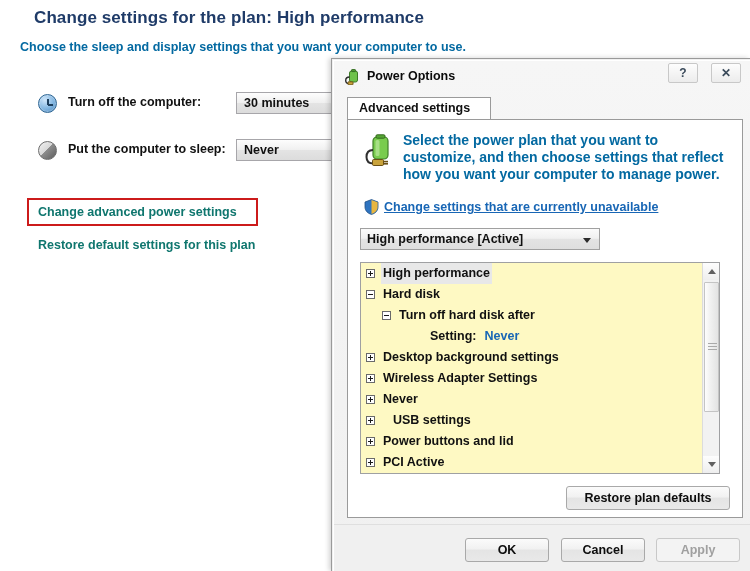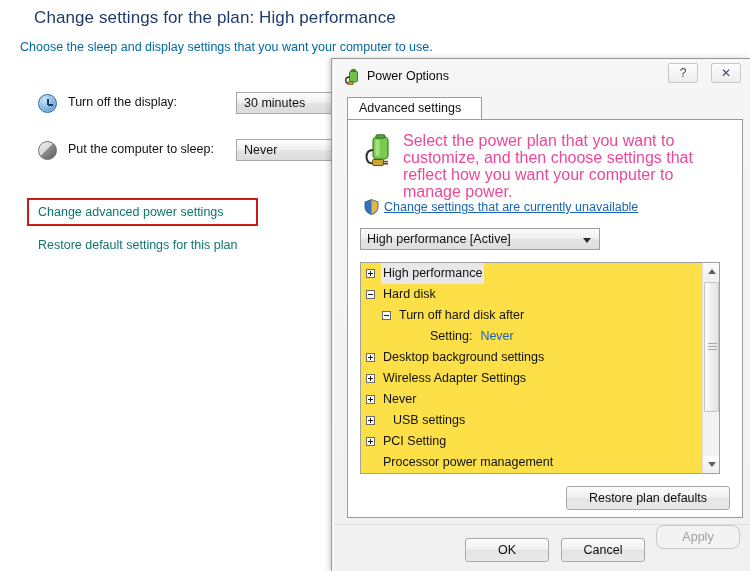--- a/index.html
+++ b/index.html
@@ -8,20 +8,21 @@
     width: 750px; height: 571px;
     overflow: hidden;
     background: #ffffff;
     font-family: "Liberation Sans", sans-serif;
   }
   #root {
     position: relative;
     width: 686px;
     height: 571px;
     background: #ffffff;
+    font-weight: bold;
   }
 
   
   .cp-page {
     position: absolute;
     left: 0; top: 0;
     width: 750px; height: 571px;
     background: #ffffff;
   }
   .cp-title {
@@ -174,22 +175,22 @@
     border: 1px solid #9a9a9a;
   }
 
   .plug-icon {
     position: absolute; left: 16px; top: 14px;
     width: 32px; height: 34px;
   }
   .desc {
     position: absolute; left: 55px; top: 12px;
     width: 330px;
-    font-size: 16px;
-    color: #ec4899;
+    font-size: 14px;
+    color: #0369a1;
     line-height: 17px;
   }
   .shield {
     position: absolute; left: 16px; top: 79px;
     width: 15px; height: 16px;
   }
   .unavail-link {
     position: absolute; left: 36px; top: 80px;
     font-size: 12.5px;
     color: #1866b5;
@@ -216,21 +217,21 @@
     border-left: 4.5px solid transparent;
     border-right: 4.5px solid transparent;
     border-top: 5px solid #2b2b2b;
   }
 
   
   .treebox {
     position: absolute;
     left: 12px; top: 142px;
     width: 360px; height: 212px;
-    background: #fde047;
+    background: #fef9c3;
     border: 1px solid #9fa0a2;
     overflow: hidden;
   }
   .tree {
     position: absolute; left: 0; top: 0;
     width: 341px;
   }
   .tnode {
     position: relative;
     height: 21px;
@@ -327,36 +328,36 @@
 
   .dlg-footer {
     position: absolute;
     left: 0; top: 463px;
     width: 418px; height: 50px;
     background: #f0f0f0;
     border-top: 1px solid #dfdfdf;
   }
   .btn-ok     { left: 131px; top: 13px; width: 84px; height: 24px; }
   .btn-cancel { left: 227px; top: 13px; width: 84px; height: 24px; }
-  .btn-apply  { left: 322px; top: 0; width: 84px; height: 24px; border-radius: 8px; }
+  .btn-apply  { left: 322px; top: 13px; width: 84px; height: 24px; }
 </style>
 </head>
 <body>
 
 <div id="root">
 
   <div class="cp-page">
 
     <div class="cp-title">Change settings for the plan: High performance</div>
 
     <div class="cp-sub">Choose the sleep and display settings that you want your computer to use.</div>
 
     <div class="cp-row" style="top:94px;">
       <span class="ic-display"></span>
-      <span class="lbl">Turn off the display:</span>
+      <span class="lbl">Turn off the computer:</span>
     </div>
     <div class="cp-combo" style="left:236px; top:92px; width:100px;">
       <span>30 minutes</span>
     </div>
 
     <div class="cp-row" style="top:141px;">
       <span class="ic-sleep"></span>
       <span class="lbl">Put the computer to sleep:</span>
     </div>
     <div class="cp-combo" style="left:236px; top:139px; width:100px;">
@@ -423,21 +424,22 @@
         <div class="treebox">
           <div class="tree" id="tree-root">
               <div class="tnode sel"><span class="tbtn plus" style="left: 5px;"></span><span class="tlabel-bg" style="margin-left: 20px;">High performance</span></div>
               <div class="tnode"><span class="tbtn minus" style="left: 5px;"></span><span class="tlabel-bg" style="margin-left: 20px;">Hard disk</span></div>
               <div class="tnode"><span class="tbtn minus" style="left: 21px;"></span><span class="tlabel-bg" style="margin-left: 36px;">Turn off hard disk after</span></div>
               <div class="tnode"><span class="tlabel-bg" style="margin-left: 67px;">Setting:</span><span style="color: rgb(24, 102, 181); margin-left: 6px;">Never</span></div>
               <div class="tnode"><span class="tbtn plus" style="left: 5px;"></span><span class="tlabel-bg" style="margin-left: 20px;">Desktop background settings</span></div>
               <div class="tnode"><span class="tbtn plus" style="left: 5px;"></span><span class="tlabel-bg" style="margin-left: 20px;">Wireless Adapter Settings</span></div>
               <div class="tnode"><span class="tbtn plus" style="left: 5px;"></span><span class="tlabel-bg" style="margin-left: 20px;">Never</span></div>
               <div class="tnode"><span class="tbtn plus" style="left: 5px;"></span><span class="tlabel-bg" style="margin-left: 30px;">USB settings</span></div>
-              <div class="tnode"><span class="tbtn plus" style="left: 5px;"></span><span class="tlabel-bg" style="margin-left: 20px;">PCI Setting</span></div>
+              <div class="tnode"><span class="tbtn plus" style="left: 5px;"></span><span class="tlabel-bg" style="margin-left: 20px;">Power buttons and lid</span></div>
+              <div class="tnode"><span class="tbtn plus" style="left: 5px;"></span><span class="tlabel-bg" style="margin-left: 20px;">PCI Active</span></div>
               <div class="tnode"><span class="tlabel-bg" style="margin-left: 20px;">Processor power management</span></div>
             </div>
 
           <div class="tscroll">
             <div class="tsb-arrow up">
                 <i></i>
               </div>
             <div class="tsb-thumb">
               <div class="tsb-grip">
                 <span></span>

